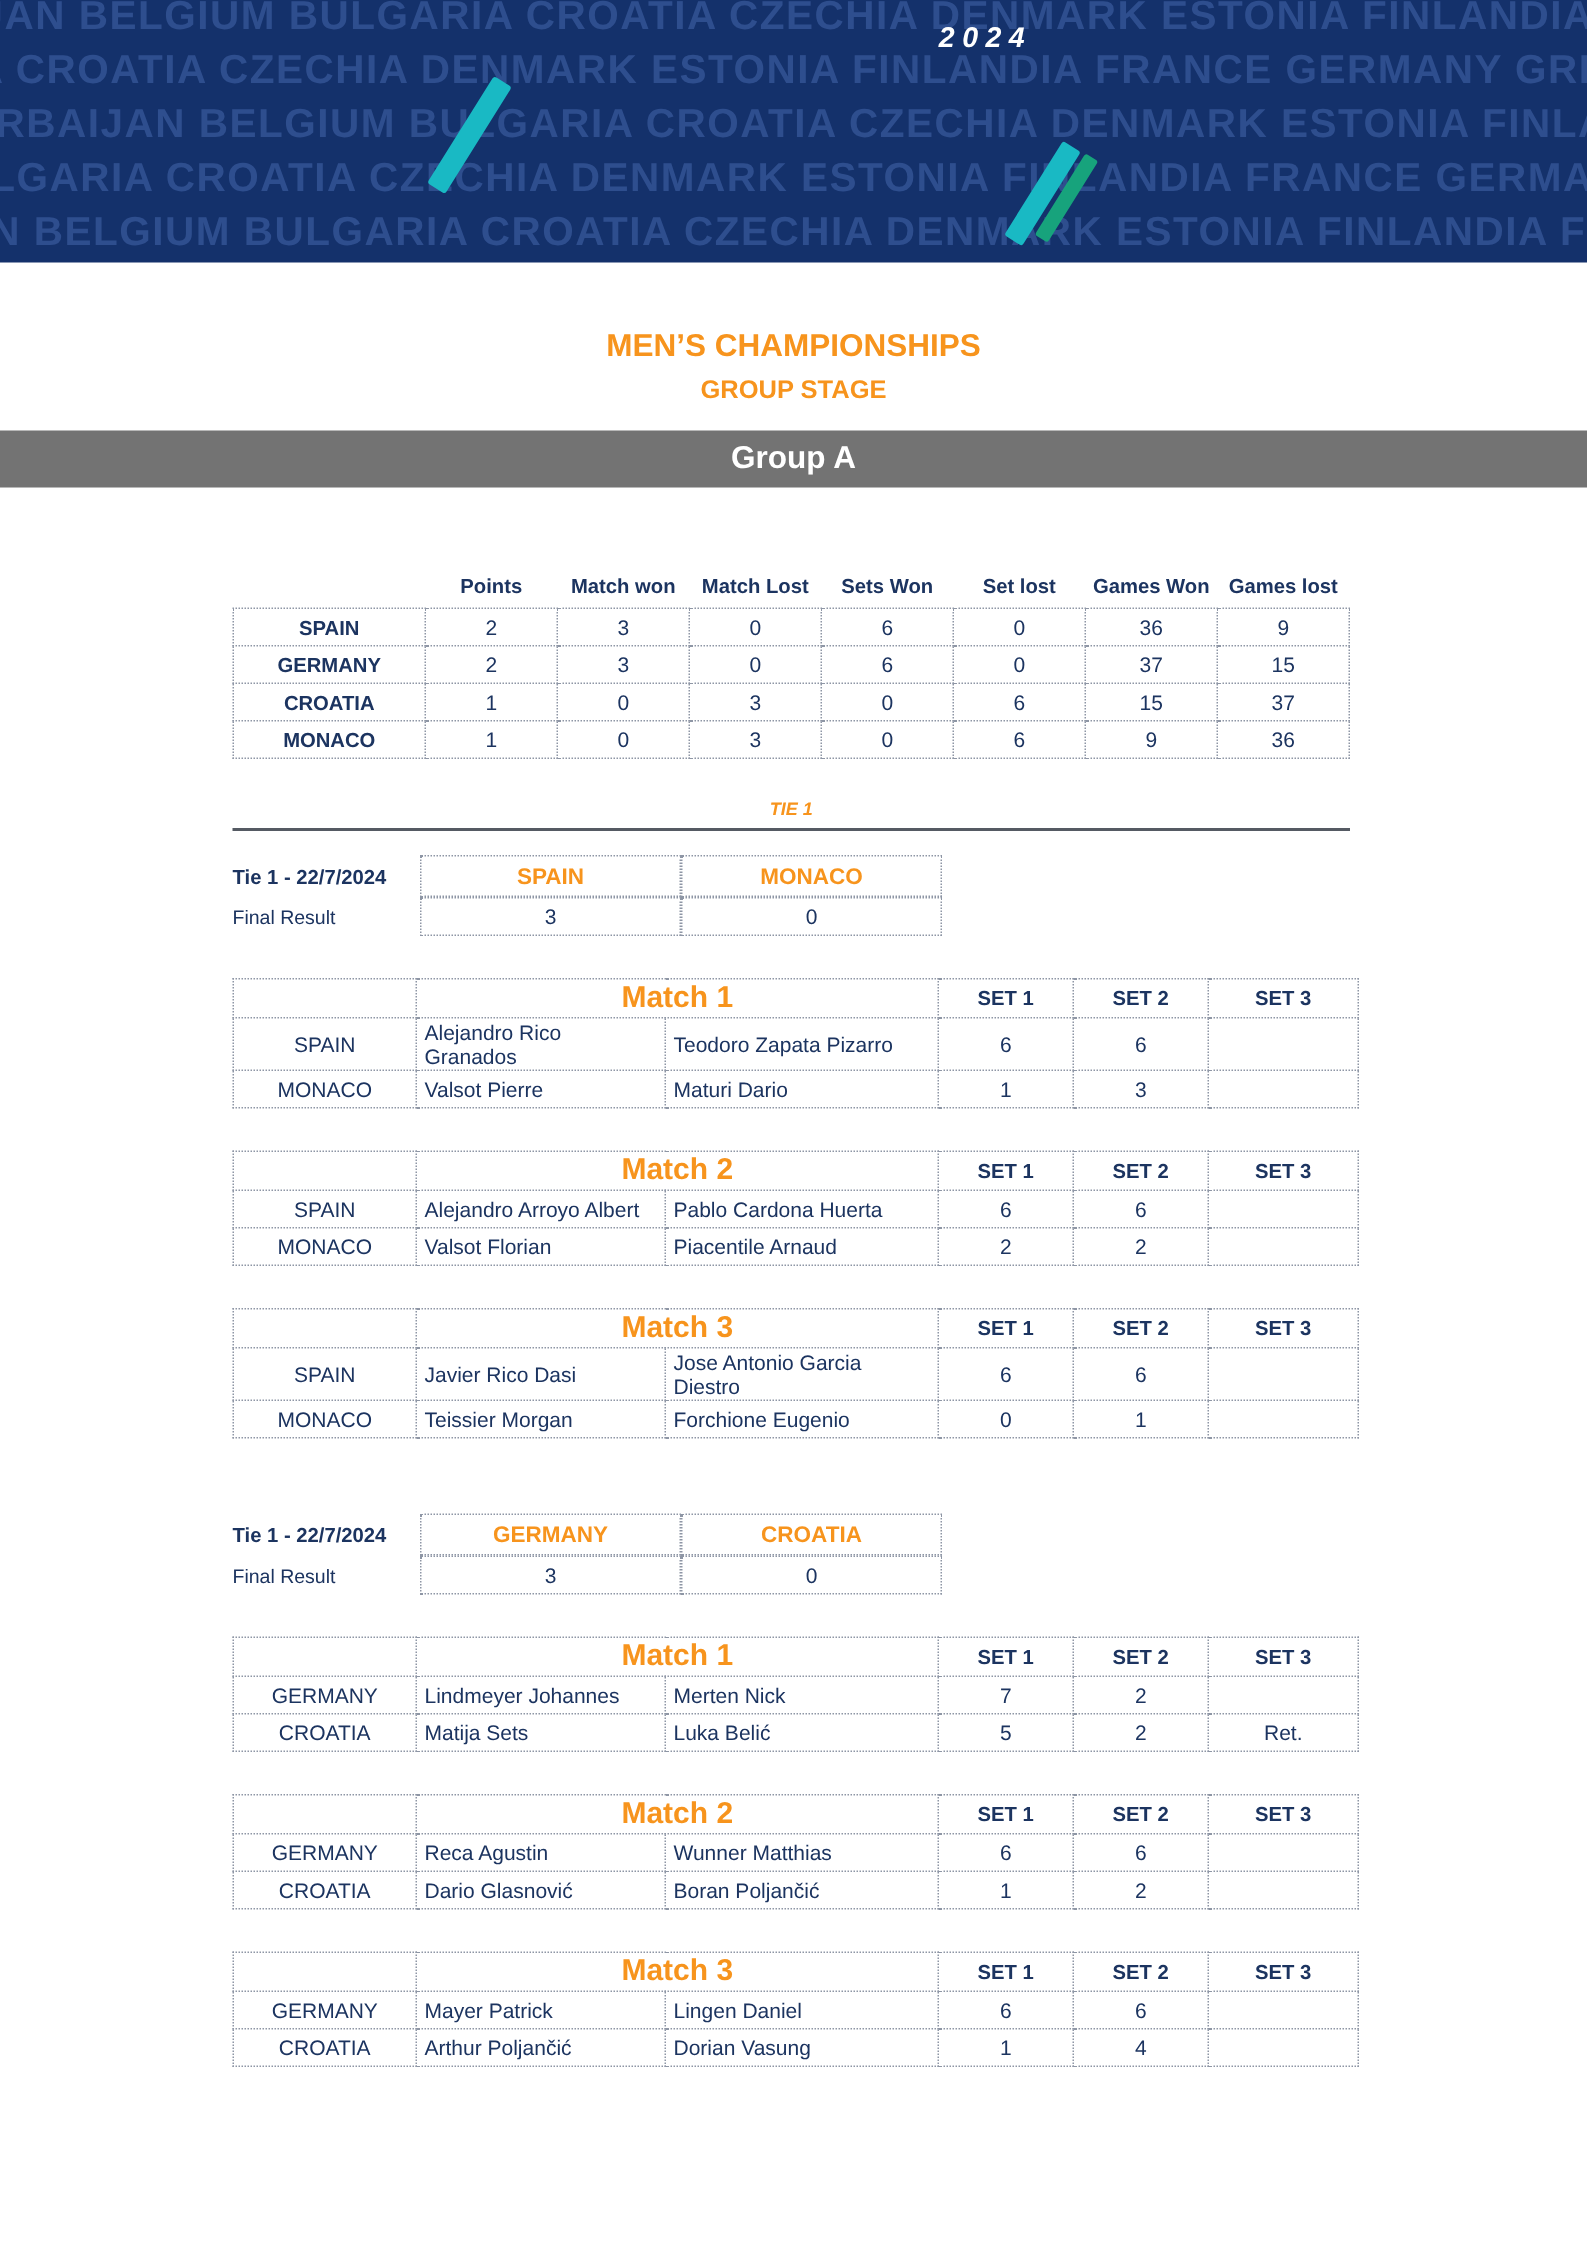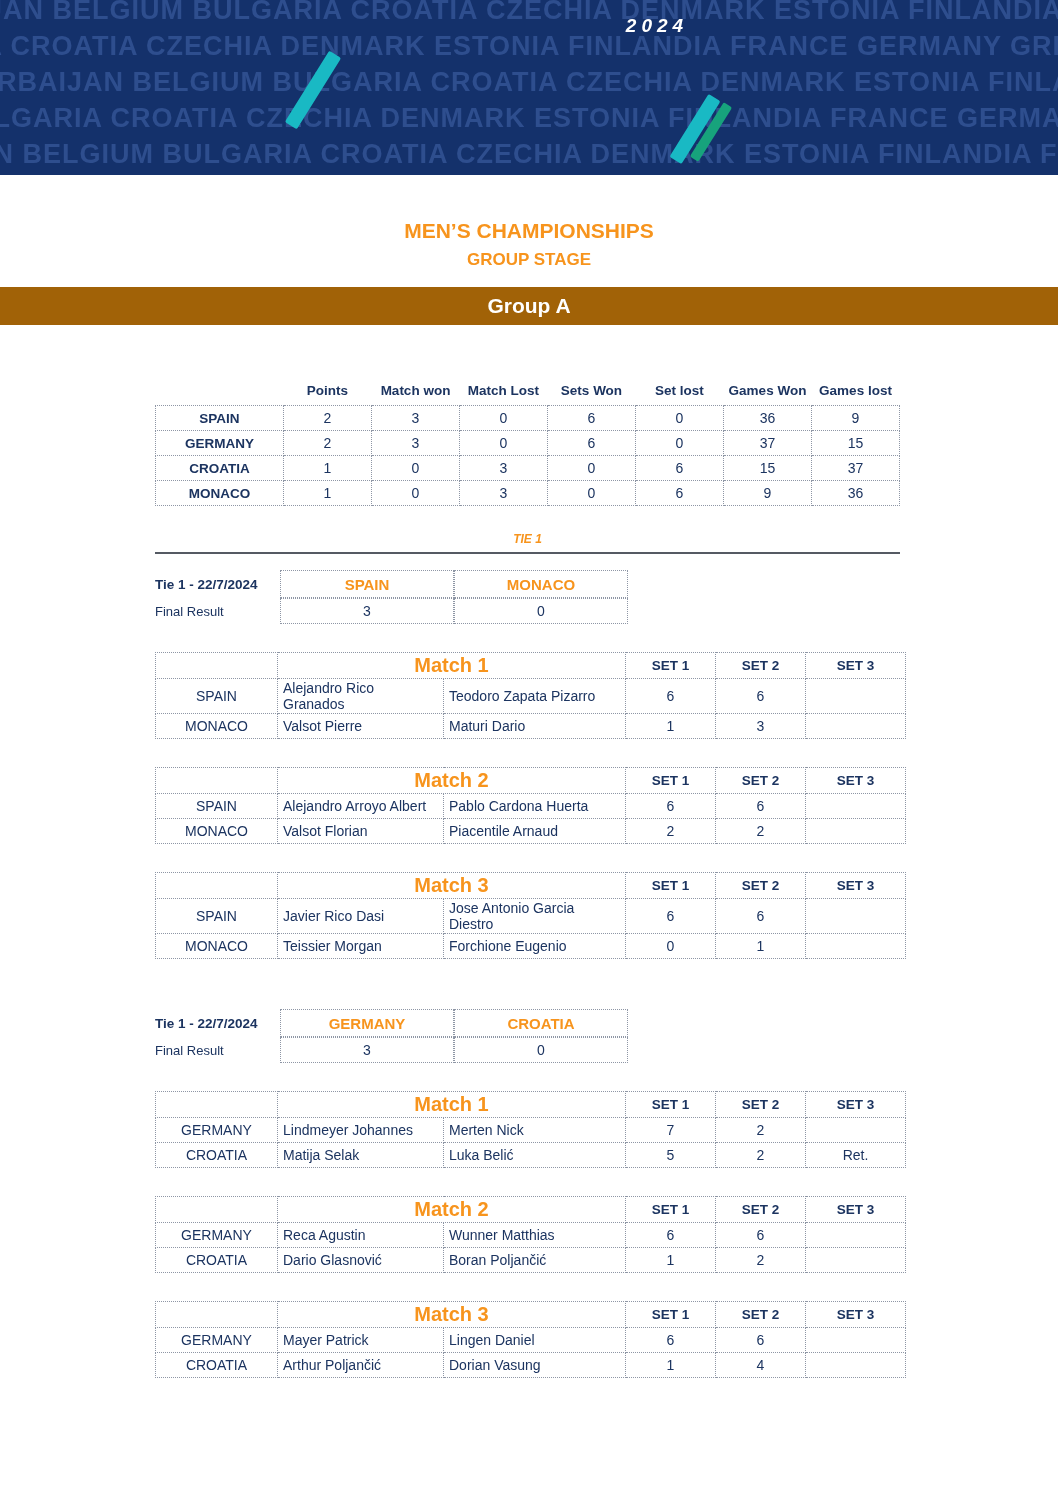--- a/index.html
+++ b/index.html
@@ -58,21 +58,21 @@
     color: #ffffff;
     -webkit-text-fill-color: transparent;
     -webkit-text-stroke: 3px #ffffff;
   }
   .logo-line3 { font-size: 31px; font-weight: 800; letter-spacing: 1px; margin-top: 2px; }
   .logo-year  { font-size: 19px; font-weight: 800; letter-spacing: 5px; transform: translateX(128px); margin-top: 1px; }
 
   
   .title-main { margin-top: 44px; text-align: center; color: #f7941d; font-weight: 700; font-size: 21px; }
   .title-sub  { margin-top: 7px;  text-align: center; color: #f7941d; font-weight: 700; font-size: 17px; }
-  .group-bar  { margin-top: 17px; height: 38px; line-height: 38px; background: #a16207; color: #ffffff; text-align: center; font-weight: 700; font-size: 21px; }
+  .group-bar  { margin-top: 17px; height: 38px; line-height: 38px; background: #737373; color: #ffffff; text-align: center; font-weight: 700; font-size: 21px; }
 
   
   table { border-collapse: collapse; table-layout: fixed; }
   .standings { margin: 58px 0 0 155px; width: 744px; }
   .standings th {
     font-size: 13.5px; font-weight: 700; color: #1c3460;
     text-align: center; padding: 0 0 7px 0;
   }
   .standings td {
     border: 1px dotted #8e96a5;
@@ -368,21 +368,21 @@
   <tr>
     <td>GERMANY</td>
     <td class="player">Lindmeyer Johannes</td>
     <td class="player">Merten  Nick</td>
     <td>7</td>
     <td>2</td>
     <td></td>
   </tr>
   <tr>
     <td>CROATIA</td>
-    <td class="player">Matija  Selak</td>
+    <td class="player">Matija  Sets</td>
     <td class="player">Luka Belić</td>
     <td>5</td>
     <td>2</td>
     <td>Ret.</td>
   </tr>
 </tbody>
   </table>
 
 <table class="match">
   <colgroup>

